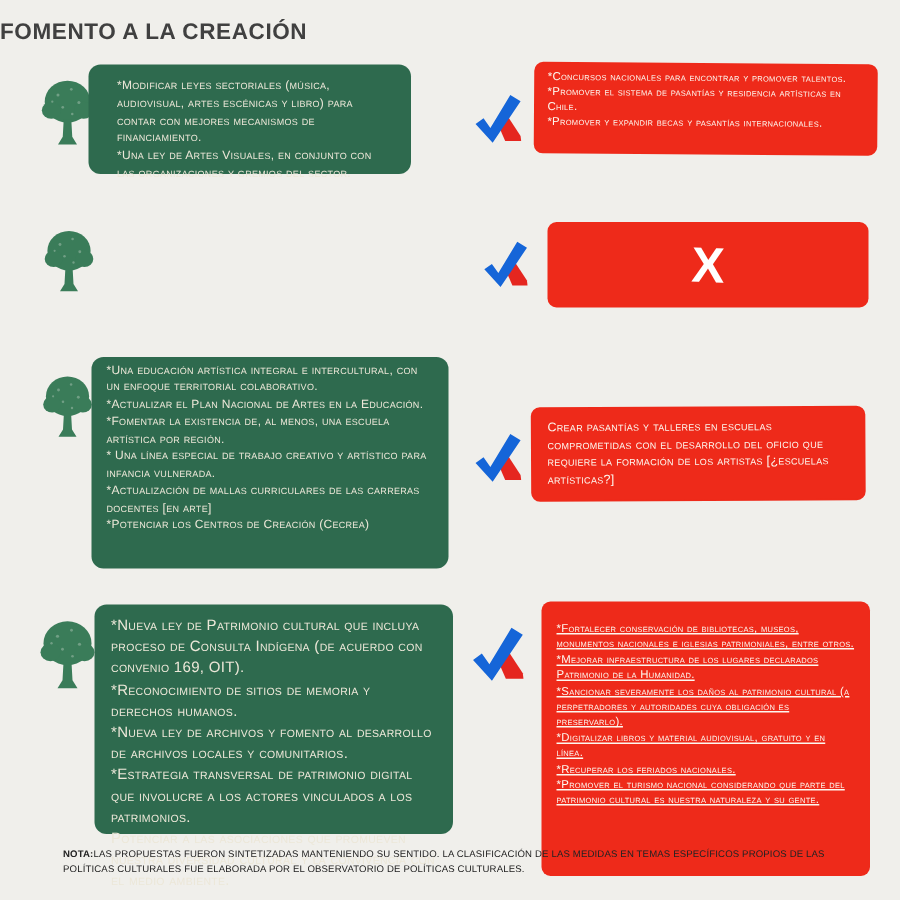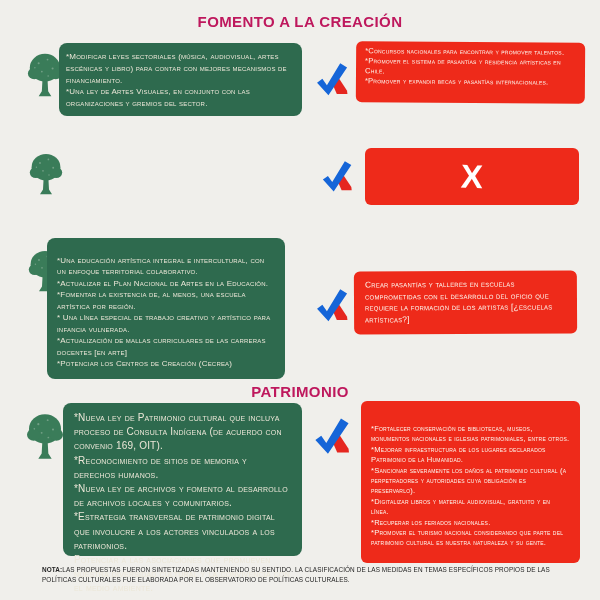--- a/index.html
+++ b/index.html
@@ -2,38 +2,38 @@
 <html><head>
 <meta charset="utf-8">
 <style>
   html,body { margin:0; padding:0; }
   .page {
     position:relative; width:600px; height:600px;
     background:#f0efeb; overflow:hidden;
     font-family:"Liberation Sans", sans-serif;
   }
   .sec-title {
-    position:absolute; left:0; width:600px; text-align:center;
-    font-weight:bold; color:#be185d; letter-spacing:.4px; font-size:15px;
+    position:absolute; left:0; width:600px; text-align:left;
+    font-weight:bold; color:#404040; letter-spacing:.4px; font-size:15px;
   }
   .box {
     position:absolute; box-sizing:border-box;
     font-variant:small-caps; white-space:pre-line; letter-spacing:.2px;
   }
   .green { background:#2e6a4e; color:#ece7d8; border-radius:7px; box-shadow:0 0 0 1px #2e6a4e; }
   .red   { background:#ee2a1a; color:#fdf7ef; border-radius:5px; box-shadow:0 0 0 1px #ee2a1a; }
-  #gb1 { left:60px;  top:44px;  width:241px; height:71px;  padding:7px 6px; font-size:8px;   line-height:1.48; }
+  #gb1 { left:60px;  top:44px;  width:213px; height:71px;  padding:7px 18px; font-size:8px;   line-height:1.48; }
   #rb1 { left:357px; top:43px;  width:227px; height:59px;  padding:4px 8px;  font-size:7.6px; line-height:1.33; transform:rotate(.4deg); }
   #gb2 { left:70px;  top:149px; width:203px; height:55px;  padding:9px 12px; font-size:9px;   line-height:1.42; }
   #rb2 { left:366px; top:149px; width:212px; height:55px;  display:flex; align-items:center; justify-content:center; }
   #rb2 .xmark { font-size:33px; font-weight:bold; color:#ffffff; transform:rotate(2deg); font-variant:normal; }
-  #gb3 { left:48px;  top:239px; width:236px; height:139px; padding:16px 9px;  font-size:8px;   line-height:1.43; }
+  #gb3 { left:62px;  top:239px; width:236px; height:139px; padding:2px 9px;  font-size:8px;   line-height:1.43; }
   #rb3 { left:355px; top:272px; width:221px; height:61px;  padding:7px 10px; font-size:8.4px; line-height:1.38; transform:rotate(-.3deg); }
   #gb4 { left:64px;  top:404px; width:237px; height:151px; padding:7px 10px; font-size:10px;   line-height:1.42; }
-  #rb4 { left:362px; top:402px; width:217px; height:160px; padding:22px 9px;  font-size:7.6px; line-height:1.37; }
+  #rb4 { left:362px; top:402px; width:217px; height:181px; padding:12px 9px;  font-size:7.6px; line-height:1.37;text-decoration:underline; }
   .logo { position:absolute; }
   #tree1 { left:26px; top:50px;  width:38px; height:52px; }
   #tree2 { left:28px; top:150px; width:36px; height:50px; }
   #tree3 { left:27px; top:247px; width:36px; height:50px; }
   #tree4 { left:25px; top:410px; width:40px; height:55px; }
   #k1 { left:314px; top:57px;  width:38px; height:46px; }
   #k2 { left:320px; top:157px; width:36px; height:40px; }
   #k3 { left:314px; top:284px; width:38px; height:44px; }
   #k4 { left:312px; top:413px; width:42px; height:48px; }
   #title1 { top:13px; }
@@ -107,21 +107,20 @@
 *Actualizar el Plan Nacional de Artes en la Educación.
 *Fomentar la existencia de, al menos, una escuela artística por región.
 * Una línea especial de trabajo creativo y artístico para infancia vulnerada.
 *Actualización de mallas curriculares de las carreras docentes [en arte]
 *Potenciar los Centros de Creación (Cecrea)</div>
   <svg class="logo" id="k3" viewBox="0 0 100 100">
       <use href="#k-shape"></use>
     </svg>
   <div class="box red" id="rb3">Crear pasantías y talleres en escuelas comprometidas con el desarrollo del oficio que requiere la formación de los artistas [¿escuelas artísticas?]</div>
 
-  <div class="sec-title" id="title4">PATRIMONIO</div>
   <svg class="logo" id="tree4" viewBox="0 0 60 80">
       <use href="#tree-shape"></use>
     </svg>
   <div class="box green" id="gb4">*Nueva ley de Patrimonio cultural que incluya proceso de Consulta Indígena (de acuerdo con convenio 169, OIT).
 *Reconocimiento de sitios de memoria y derechos humanos.
 *Nueva ley de archivos y fomento al desarrollo de archivos locales y comunitarios.
 *Estrategia transversal de patrimonio digital que involucre a los actores vinculados a los patrimonios.
 Potenciar a las asociaciones que promueven nuestra diversidad cultural y la convivencia con el medio ambiente.</div>
   <svg class="logo" id="k4" viewBox="0 0 100 100">
       <use href="#k-shape"></use>

